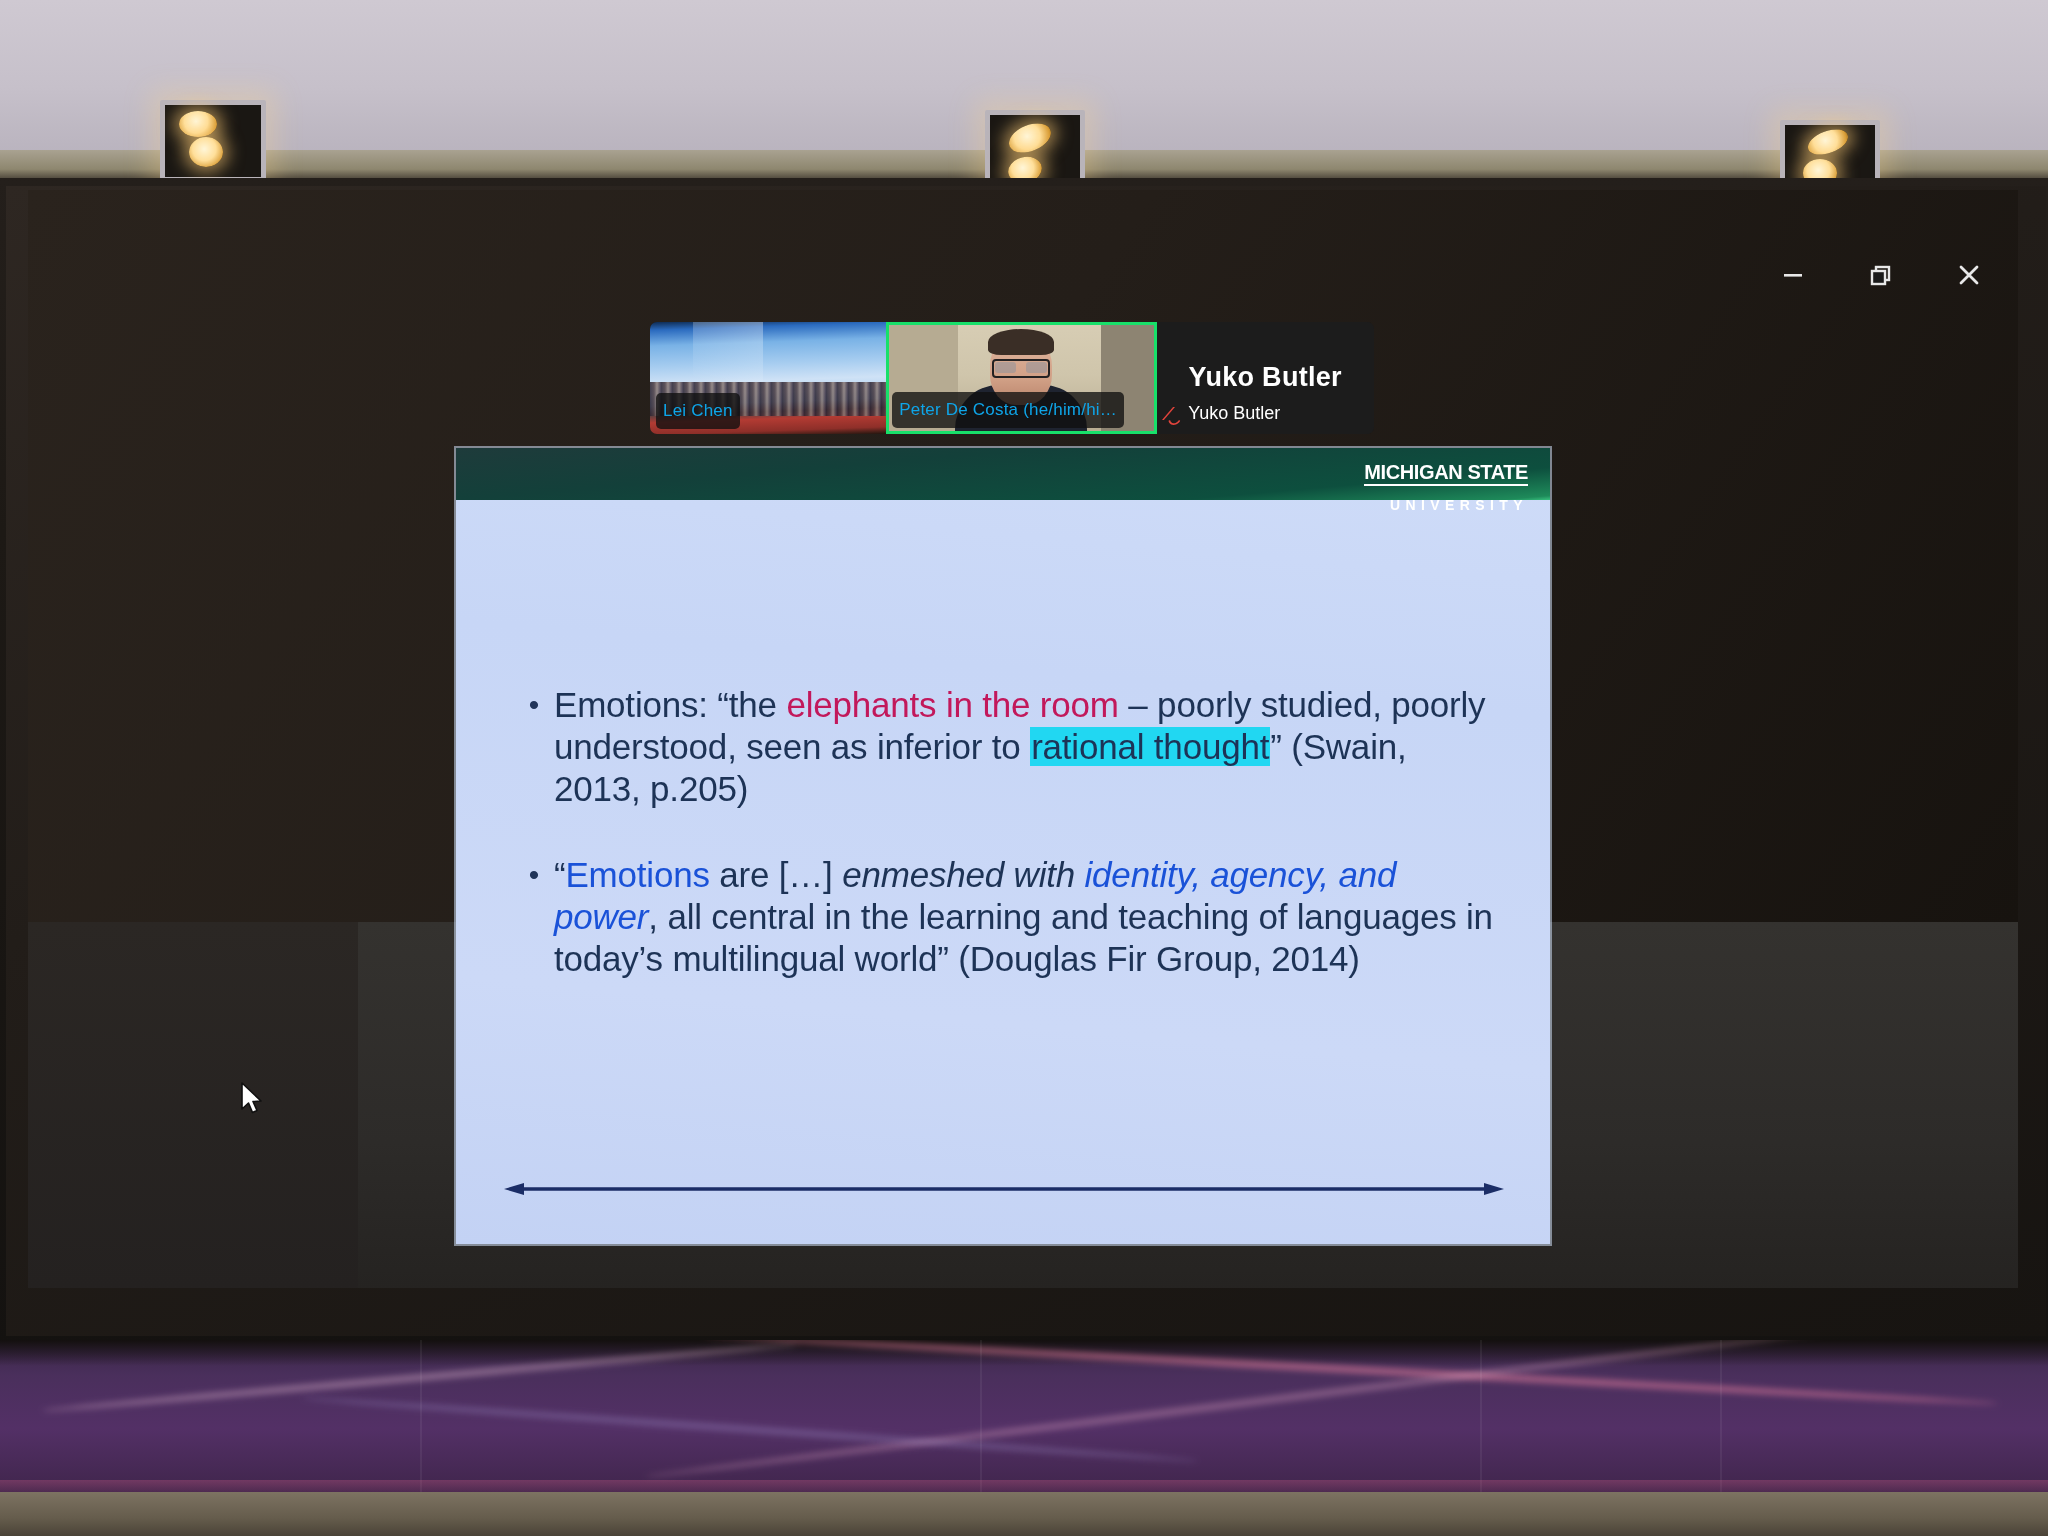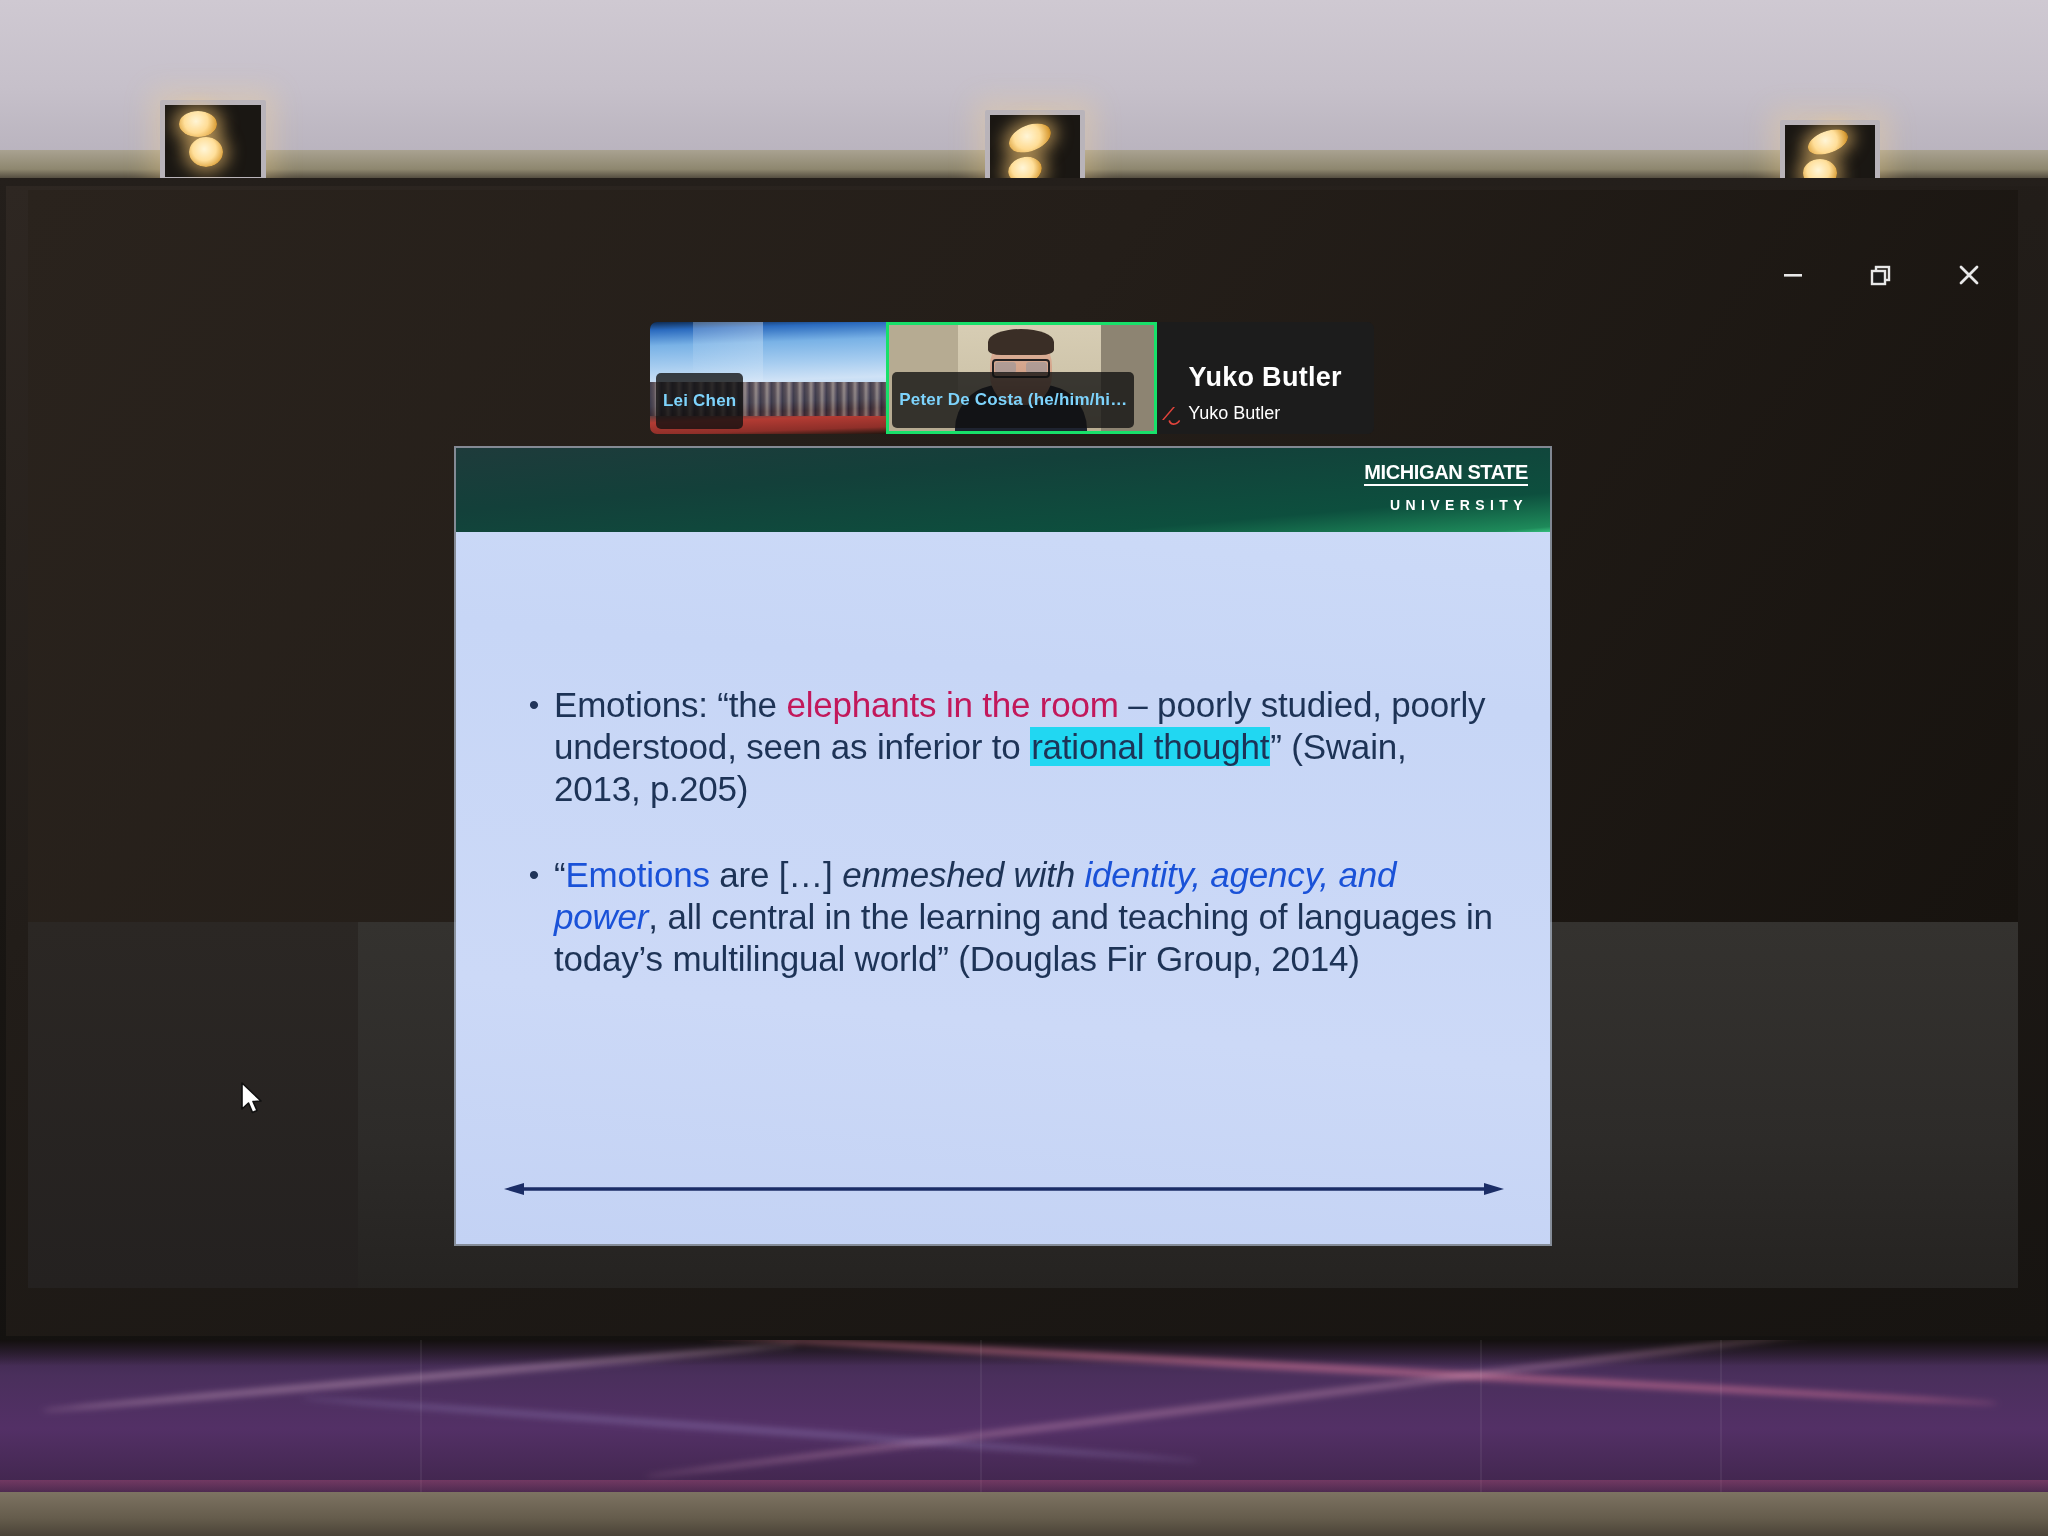--- a/index.html
+++ b/index.html
@@ -62,35 +62,35 @@
   .p-hair{position:absolute;left:50%;top:4px;transform:translateX(-50%);
     width:66px;height:26px;border-radius:50% 50% 20% 20%;background:#3a2e26;}
   .p-glass{position:absolute;left:50%;top:34px;transform:translateX(-50%);
     width:54px;height:15px;border:2px solid #232122;border-radius:4px;}
   .p-glass:before,.p-glass:after{content:"";position:absolute;top:1px;width:21px;height:11px;
     border-radius:3px;background:rgba(120,140,160,.4);}
   .p-glass:before{left:1px;} .p-glass:after{right:1px;}
   .p-body{position:absolute;left:50%;bottom:0;transform:translateX(-50%);
     width:132px;height:46px;border-radius:44px 44px 0 0;background:#1e2330;}
   .thumb-name{position:absolute;left:6px;bottom:5px;max-width:94%;
-    background:rgba(15,15,15,.78);color:#7dd3fc;font-size:17px;font-weight:700;
-    padding:18px 7px;border-radius:5px;white-space:nowrap;overflow:hidden;text-overflow:ellipsis;
+    background:rgba(15,15,15,.78);color:#0ea5e9;font-size:17px;font-weight:400;
+    padding:8px 7px;border-radius:5px;white-space:nowrap;overflow:hidden;text-overflow:ellipsis;
     letter-spacing:.2px;}
   .thumb.t2 .thumb-name{left:3px;bottom:3px;}
   .big-name{position:absolute;left:0;right:0;top:40px;text-align:center;color:#fff;
     font-size:27px;font-weight:bold;letter-spacing:.3px;}
   .mini-name{position:absolute;left:10px;bottom:8px;display:flex;align-items:center;gap:7px;
     color:#fff;font-size:18px;}
   .mutemic{color:#e2443c;font-size:19px;font-weight:bold;transform:skewX(-12deg);}
 
   
   .slide{position:absolute;left:456px;top:448px;width:1094px;height:796px;
     background:linear-gradient(185deg,#cfdcf8 0%,#c7d6f6 30%,#ccd9f7 70%,#c3d2f4 100%);
     box-shadow:0 0 0 2px rgba(210,225,250,.55);overflow:hidden;}
-  .slide-band{position:absolute;left:0;top:0;width:100%;height:84px;
+  .slide-band{position:absolute;left:0;top:0;width:100%;height:52px;
     background:linear-gradient(175deg,#1e3b3b 0%,#13403a 35%,#0d4f3e 78%,#1e8a5a 97%,#37c07e 100%);}
   .msu{position:absolute;right:22px;top:14px;text-align:right;color:#fff;line-height:1;}
   .msu-top{font-size:20px;font-weight:bold;letter-spacing:-.4px;
     border-bottom:2px solid #fff;padding-bottom:2px;display:inline-block;}
   .msu-bot{font-size:14px;font-weight:bold;letter-spacing:5.4px;margin-top:12px;}
 
   .slide-title{position:absolute;left:68px;top:140px;font-size:52px;font-weight:bold;
     color:#20324c;letter-spacing:-.5px;text-shadow:0 1px 2px rgba(255,255,255,.55);}
 
   .bullets{position:absolute;left:58px;top:236px;width:980px;}

